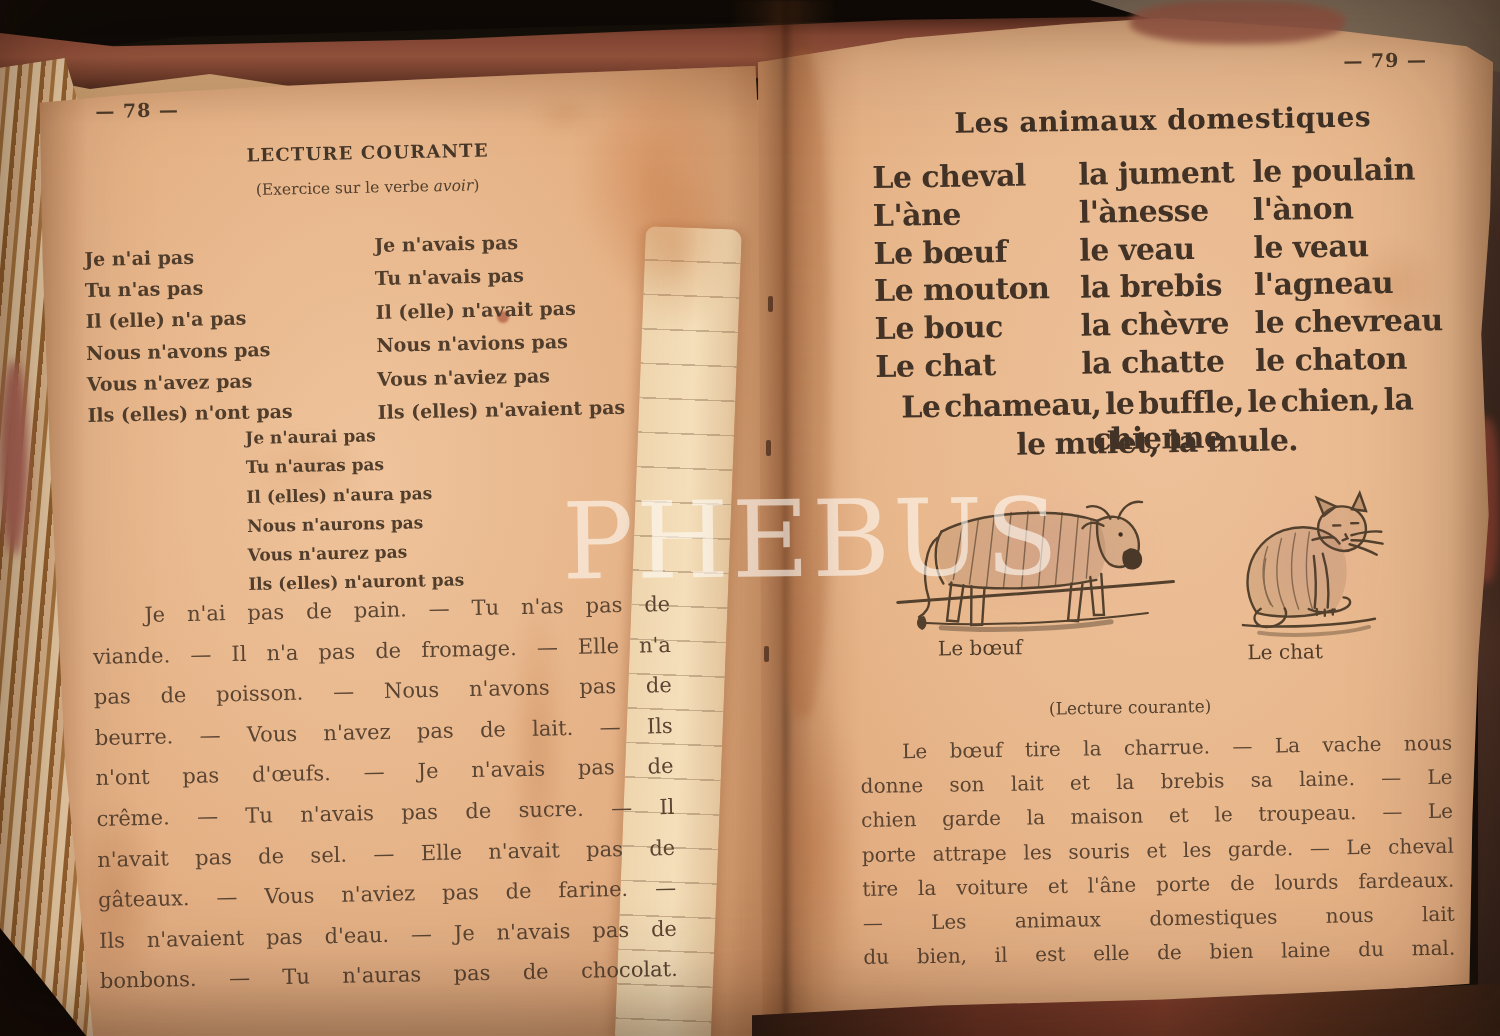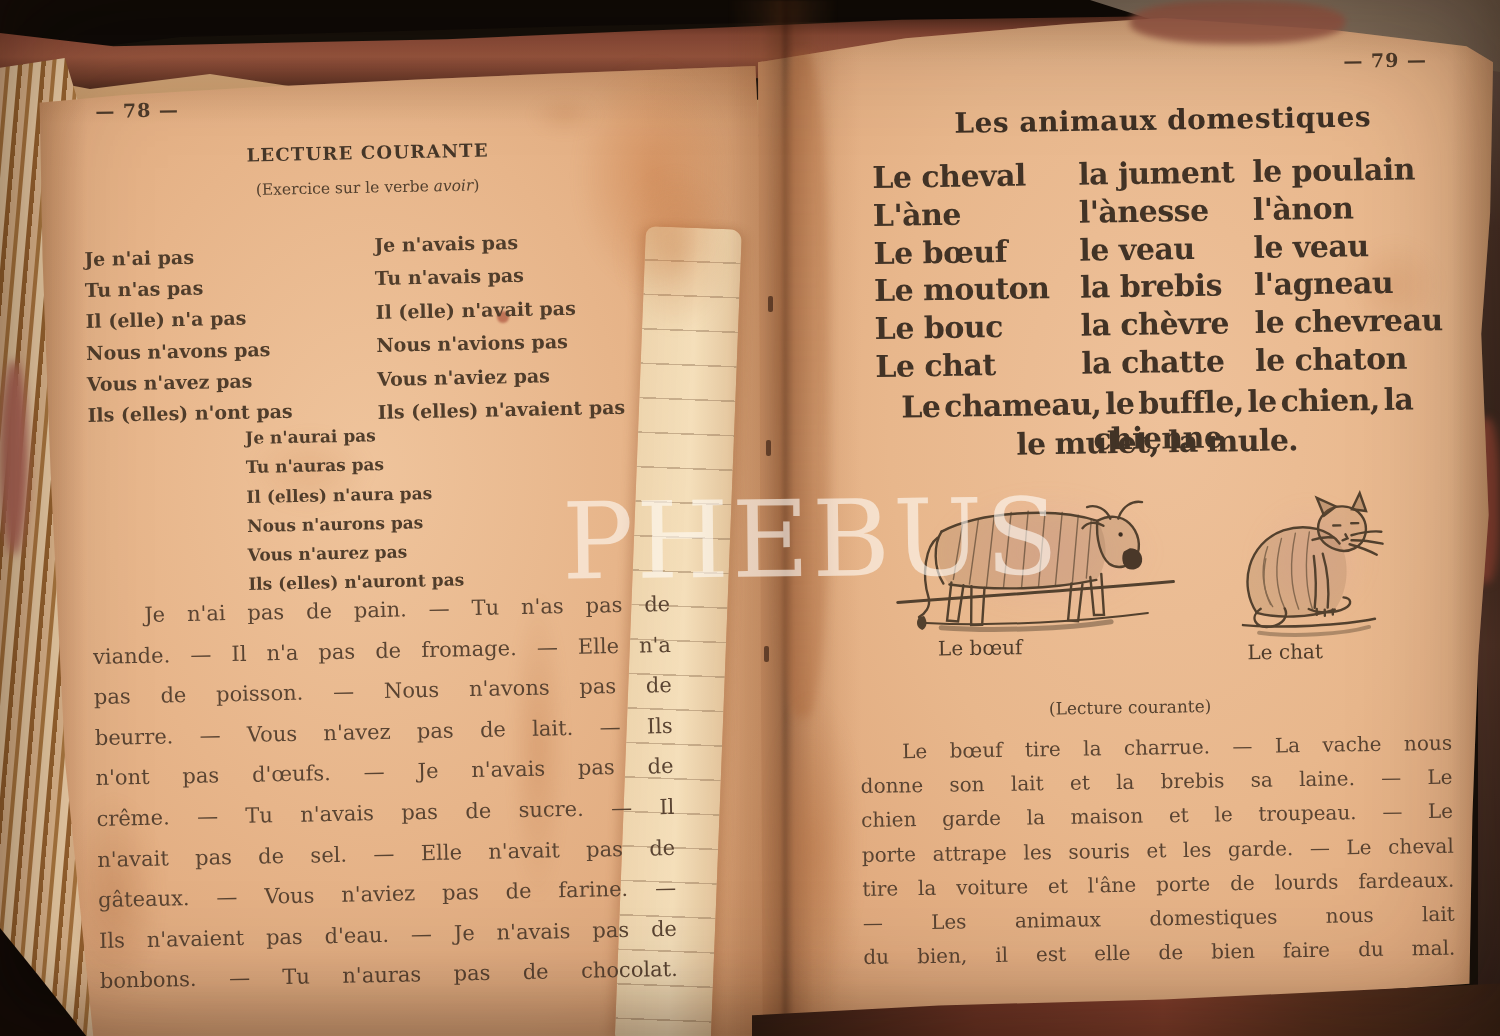--- a/index.html
+++ b/index.html
@@ -469,20 +469,20 @@
         <span>lait</span>
       </div>
       <div class="jline">
         <span>du</span>
         <span>bien,</span>
         <span>il</span>
         <span>est</span>
         <span>elle</span>
         <span>de</span>
         <span>bien</span>
-        <span>faire</span>
+        <span>laine</span>
         <span>du</span>
         <span>mal.</span>
       </div>
     </div>
 
   <div class="watermark">PHEBUS</div>
 </div>
 
 </body></html>

